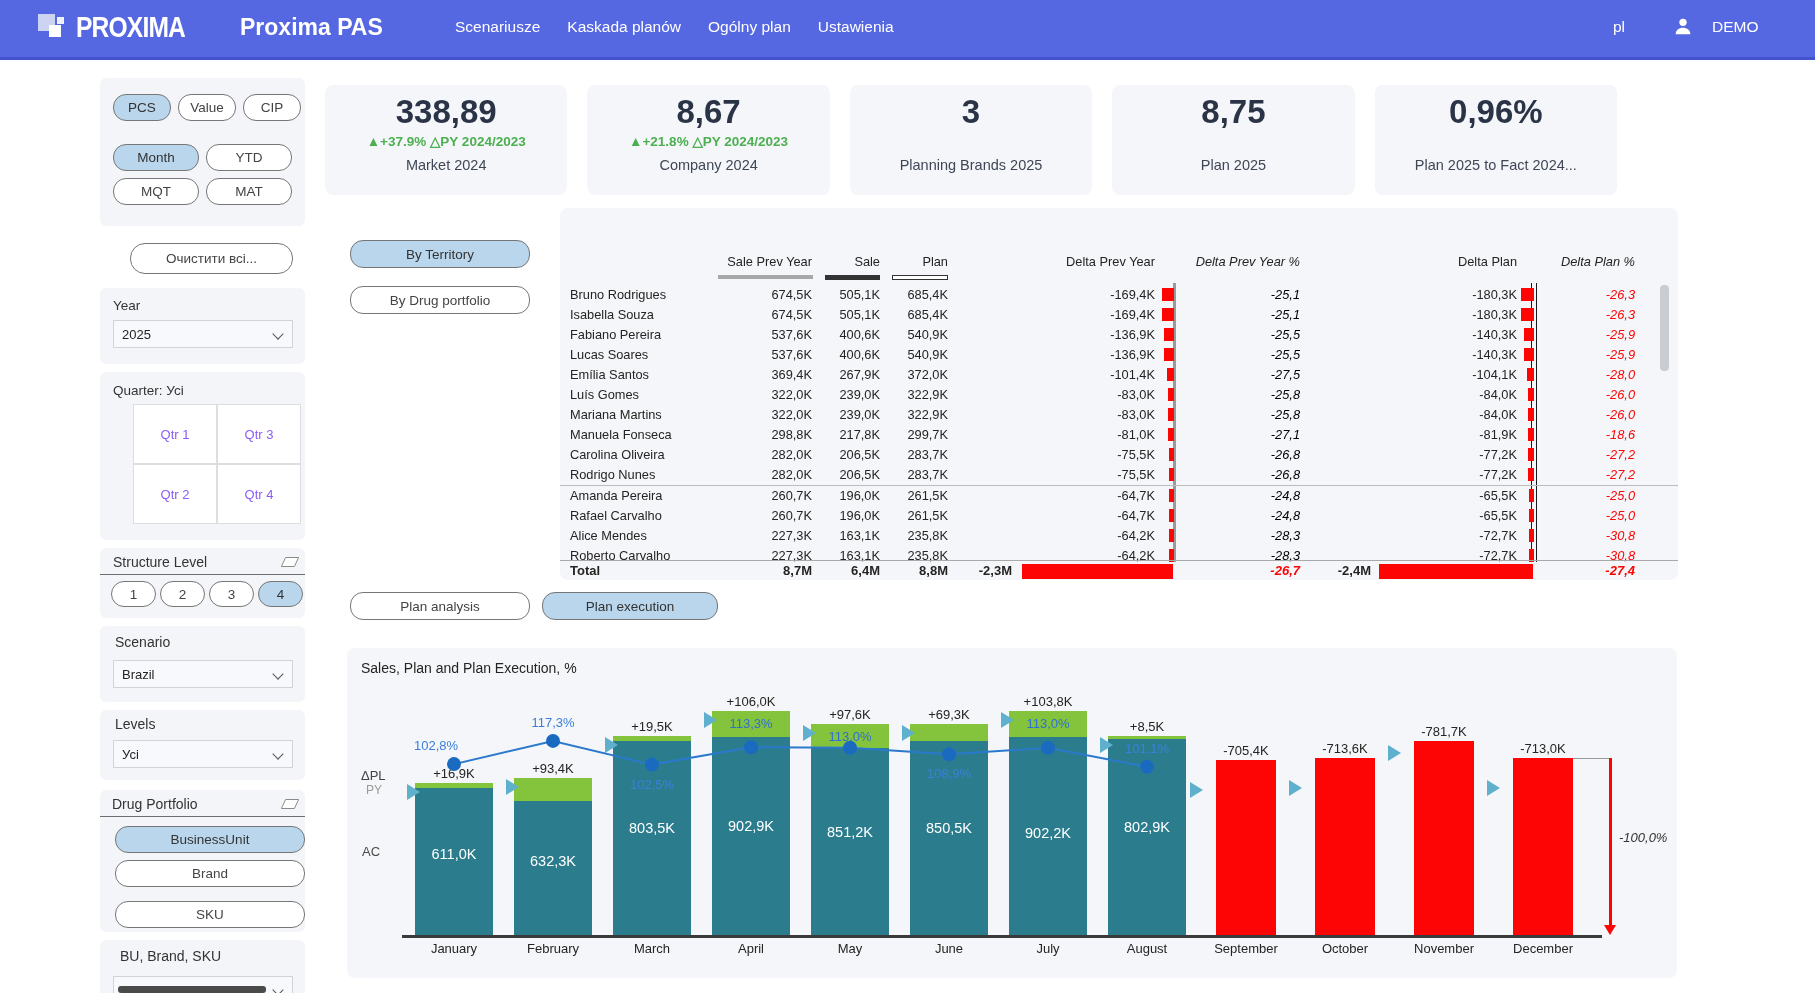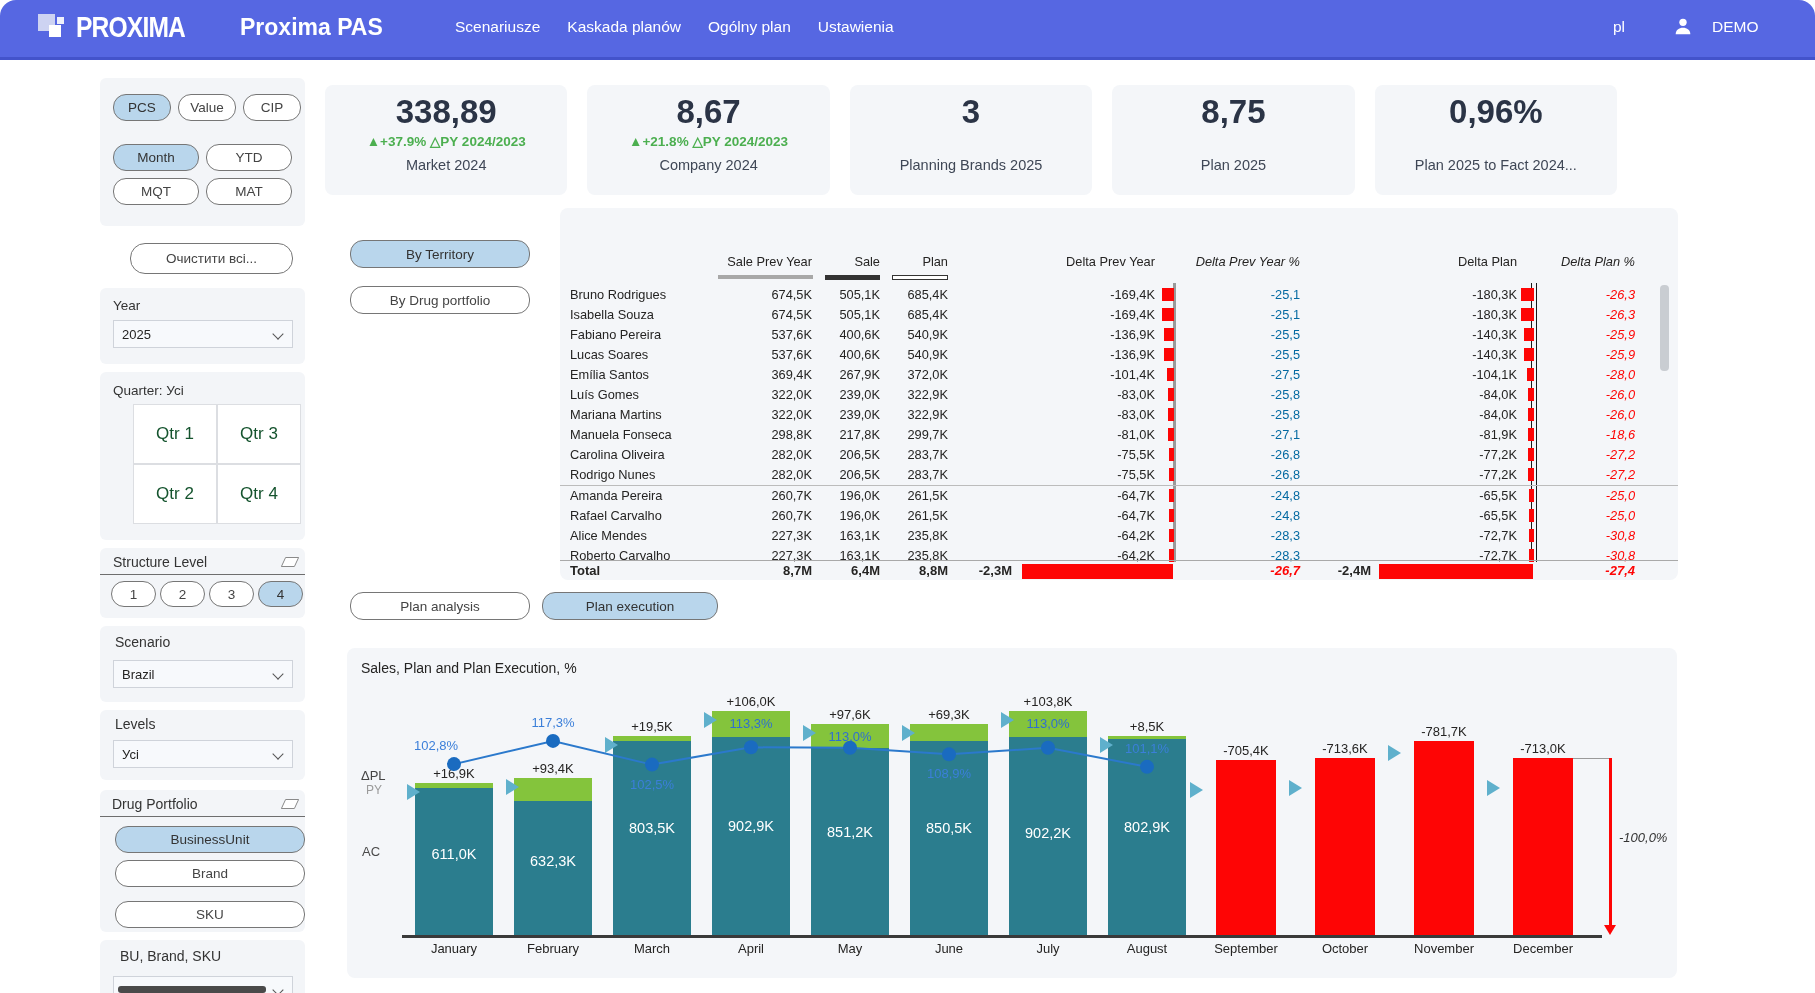--- a/index.html
+++ b/index.html
@@ -1,17 +1,17 @@
 <!DOCTYPE html>
 <html><head>
 <meta charset="utf-8">
 <style>
   html,body{margin:0;padding:0;background:#fff;}
   #app{position:relative;width:1815px;height:993px;overflow:hidden;
-       font-family:"Liberation Sans", sans-serif;color:#252423;background:#fff;border-radius:16px;}
+       font-family:"Liberation Sans", sans-serif;color:#252423;background:#fff;}
 
   
   .nav{position:absolute;left:0;top:0;width:1815px;height:57px;background:#5667e2;border-bottom:3px solid #4353cb;}
   .logo{position:absolute;left:38px;top:10px;display:flex;align-items:center;gap:8px;}
   .logo-icon{position:relative;width:30px;height:32px;}
   .logo-icon .sq1{position:absolute;left:0;top:3px;width:17px;height:17px;background:#cdd3f2;}
   .logo-icon .sq2{position:absolute;left:11px;top:14px;width:12px;height:12px;background:#ffffff;}
   .logo-icon .sq3{position:absolute;left:19px;top:6px;width:7px;height:7px;background:#eef0fb;}
   .logo-text{color:#fff;font-size:30px;font-weight:bold;letter-spacing:-1px;transform:scaleX(.82);transform-origin:left;}
   .app-title{position:absolute;left:240px;top:14px;color:#fff;font-size:23px;font-weight:bold;}
@@ -34,34 +34,34 @@
         border-radius:13px;font-size:13.5px;color:#444;cursor:pointer;box-sizing:border-box;}
   .pill.sel{background:#b9d6ec;color:#333;}
   .side-label{font-size:13.5px;color:#333;}
   .dd{position:relative;background:#f7f9fc;border:1px solid #cfd3da;font-size:13px;color:#252423;
       display:flex;align-items:center;padding-left:8px;box-sizing:border-box;cursor:pointer;}
   .chev{position:absolute;right:10px;top:9px;width:7px;height:7px;border-right:1.6px solid #555;
         border-bottom:1.6px solid #555;transform:rotate(45deg);}
   .hrule{position:absolute;left:0;width:100%;height:0;border-top:1.6px solid #6e6e6e;}
   .eraser-icon{position:absolute;width:12px;height:8px;border:1.5px solid #8a8a8a;transform:skewX(-25deg);border-radius:1px;background:#fff;}
   .qcell{background:#fff;border:1px solid #dcdee2;display:flex;align-items:center;justify-content:center;
-         font-size:17px;color:#14532d;cursor:pointer;}
+         font-size:13px;color:#8b5cf6;cursor:pointer;}
 
   
   .table-panel{position:absolute;left:560px;top:208px;width:1118px;height:372px;background:#f4f6f9;border-radius:8px;}
   .trow,.thead{display:flex;height:20px;line-height:20px;font-size:12.8px;padding-left:10px;}
   .thead{position:absolute;left:0;top:44px;width:100%;}
   .c{box-sizing:border-box;white-space:nowrap;}
   .c.name{width:150px;text-align:left;}
   .c.spy{width:92px;text-align:right;}
   .c.sale{width:68px;text-align:right;}
   .c.plan{width:68px;text-align:right;}
   .c.dpy{width:207px;text-align:right;}
   .c.dpybar{width:20px;position:relative;}
-  .c.dpyp{width:125px;text-align:right;color:#0369a1;}
+  .c.dpyp{width:125px;text-align:right;color:#000000;font-style:italic;}
   .c.dpl{width:217px;text-align:right;}
   .c.dplbar{width:18px;position:relative;}
   .c.dplp{width:100px;text-align:right;color:#fe0505;font-style:italic;}
   .thead .c{color:#252423;font-style:normal;}
   .thead .c.dpyp,.thead .c.dplp{font-style:italic;color:#252423;}
   .legend-mark{position:absolute;height:5px;top:67px;}
   .rows-viewport{position:absolute;left:0;top:77px;width:100%;height:277px;overflow:hidden;}
   .trow.sep{border-bottom:1px solid #bcbcbc;}
   .rbar{position:absolute;right:1px;top:3px;height:13px;background:#fe0505;}
   .vaxis{position:absolute;top:75px;height:279px;}

